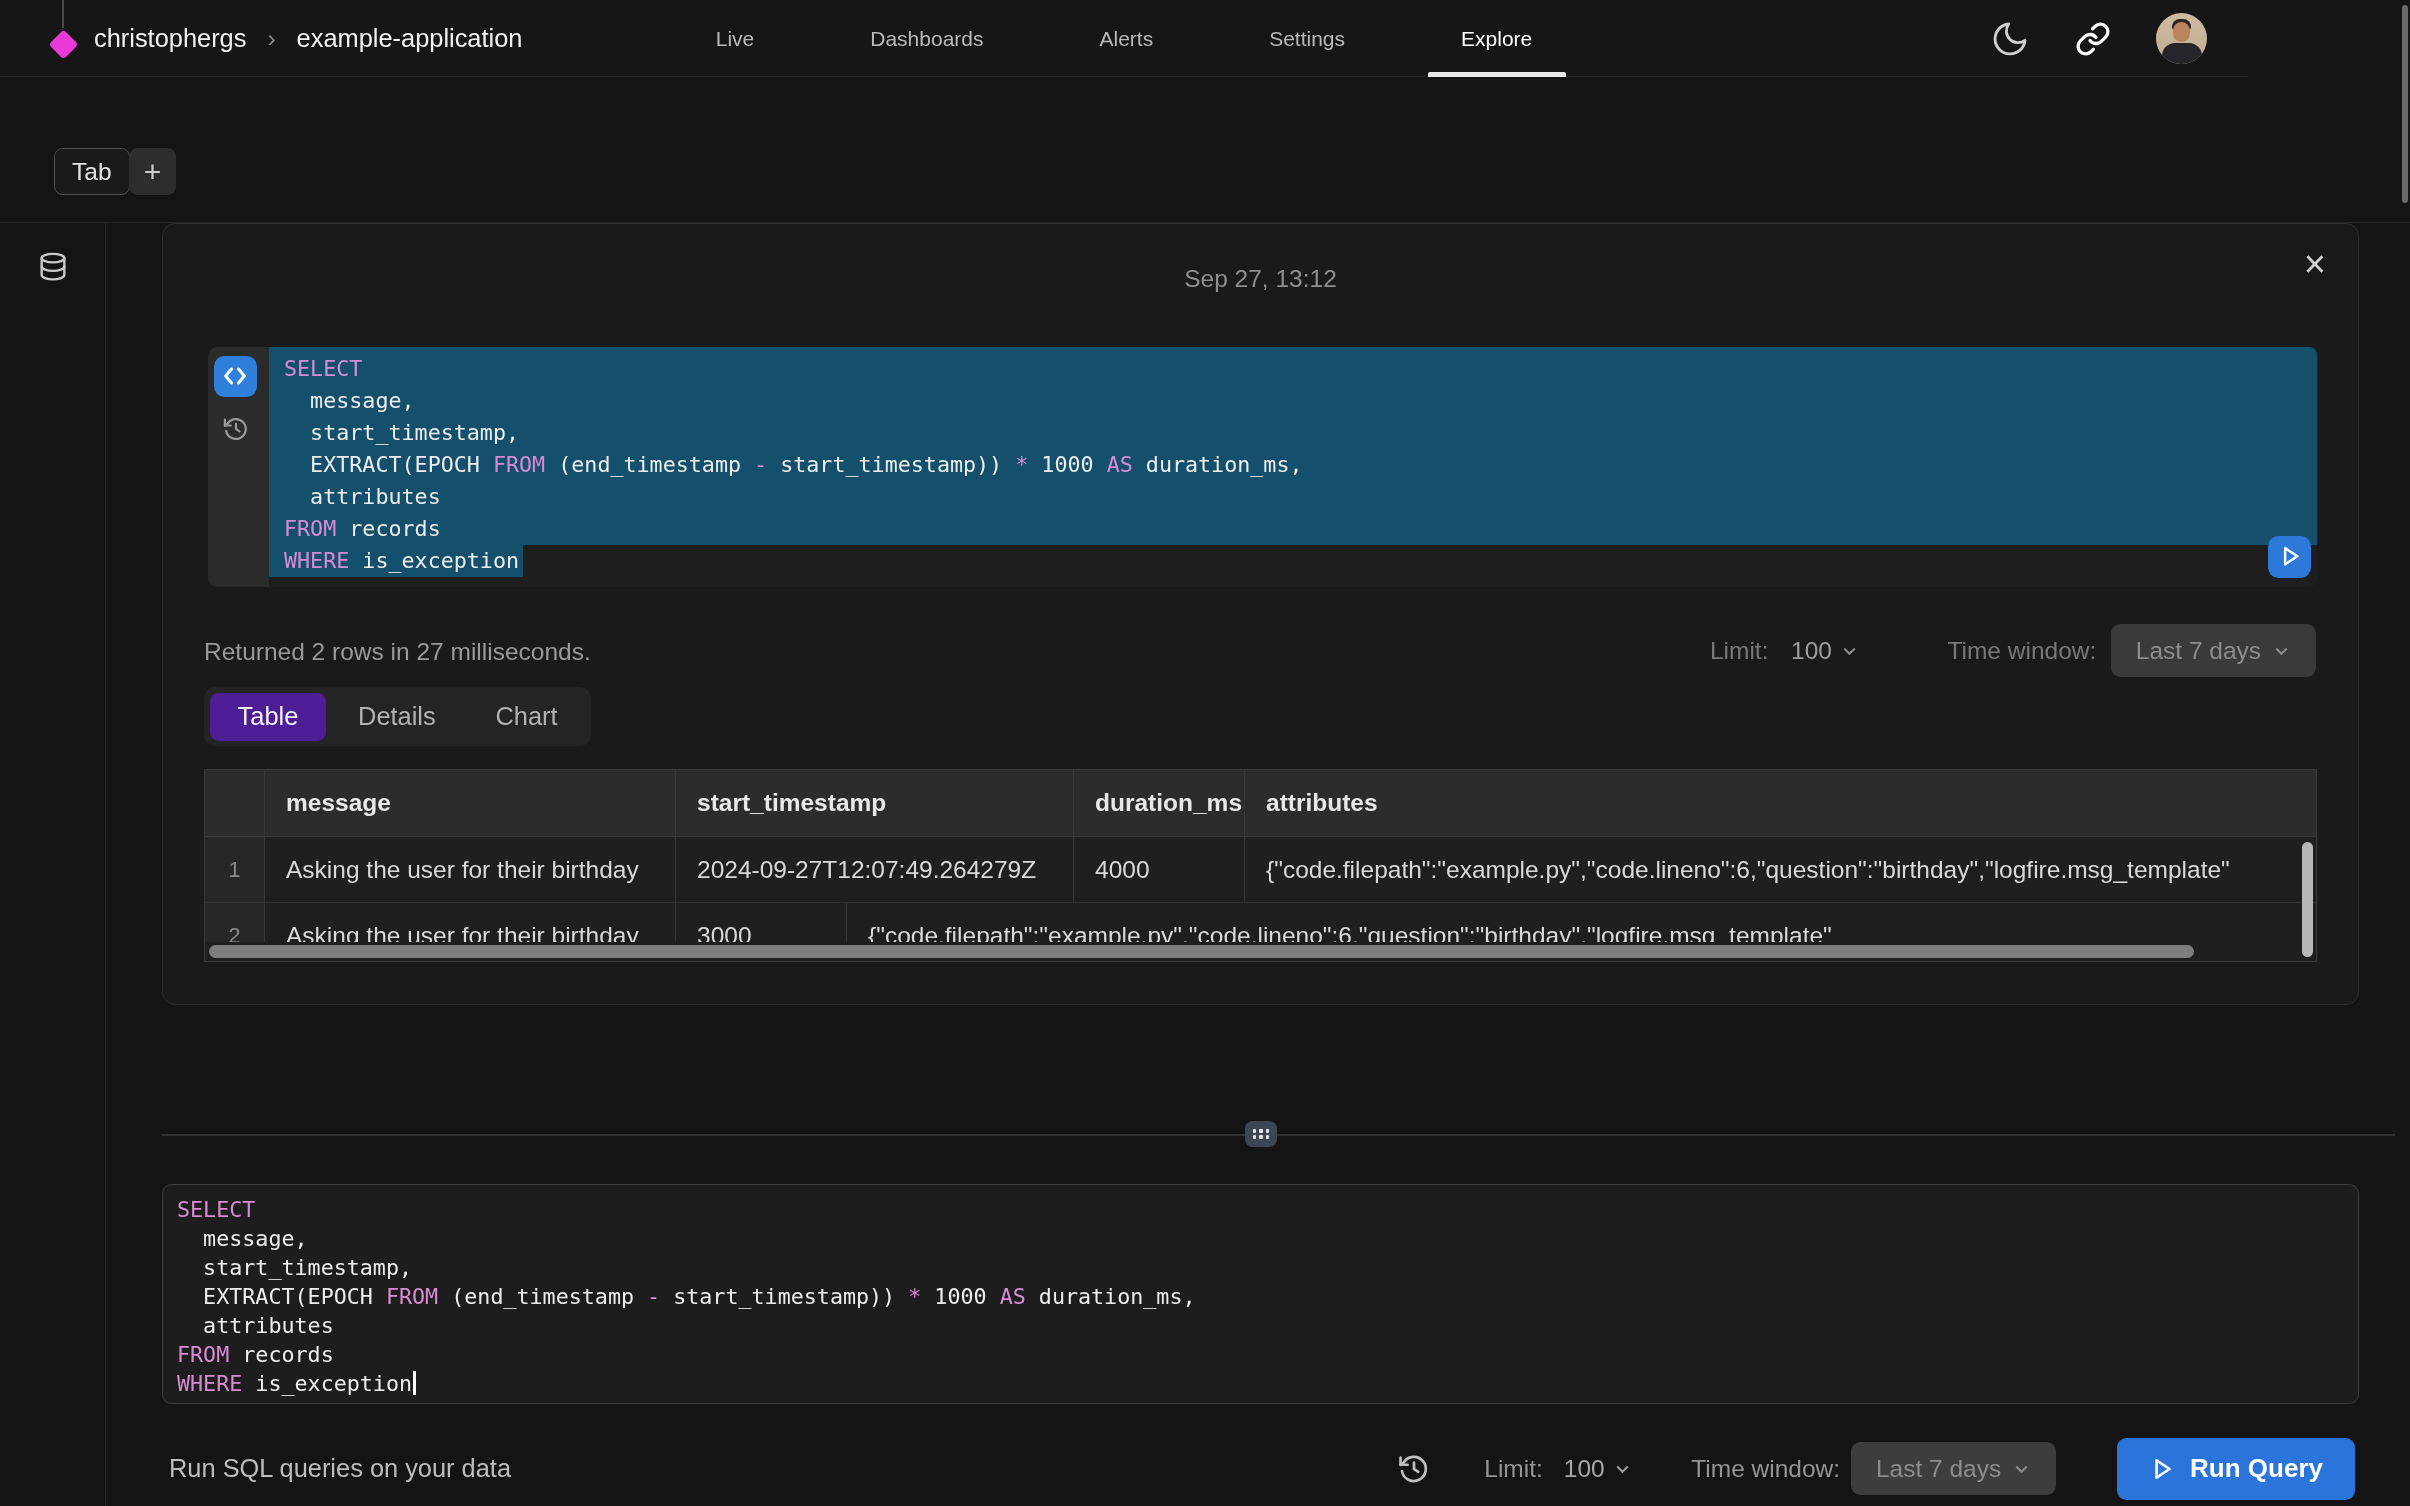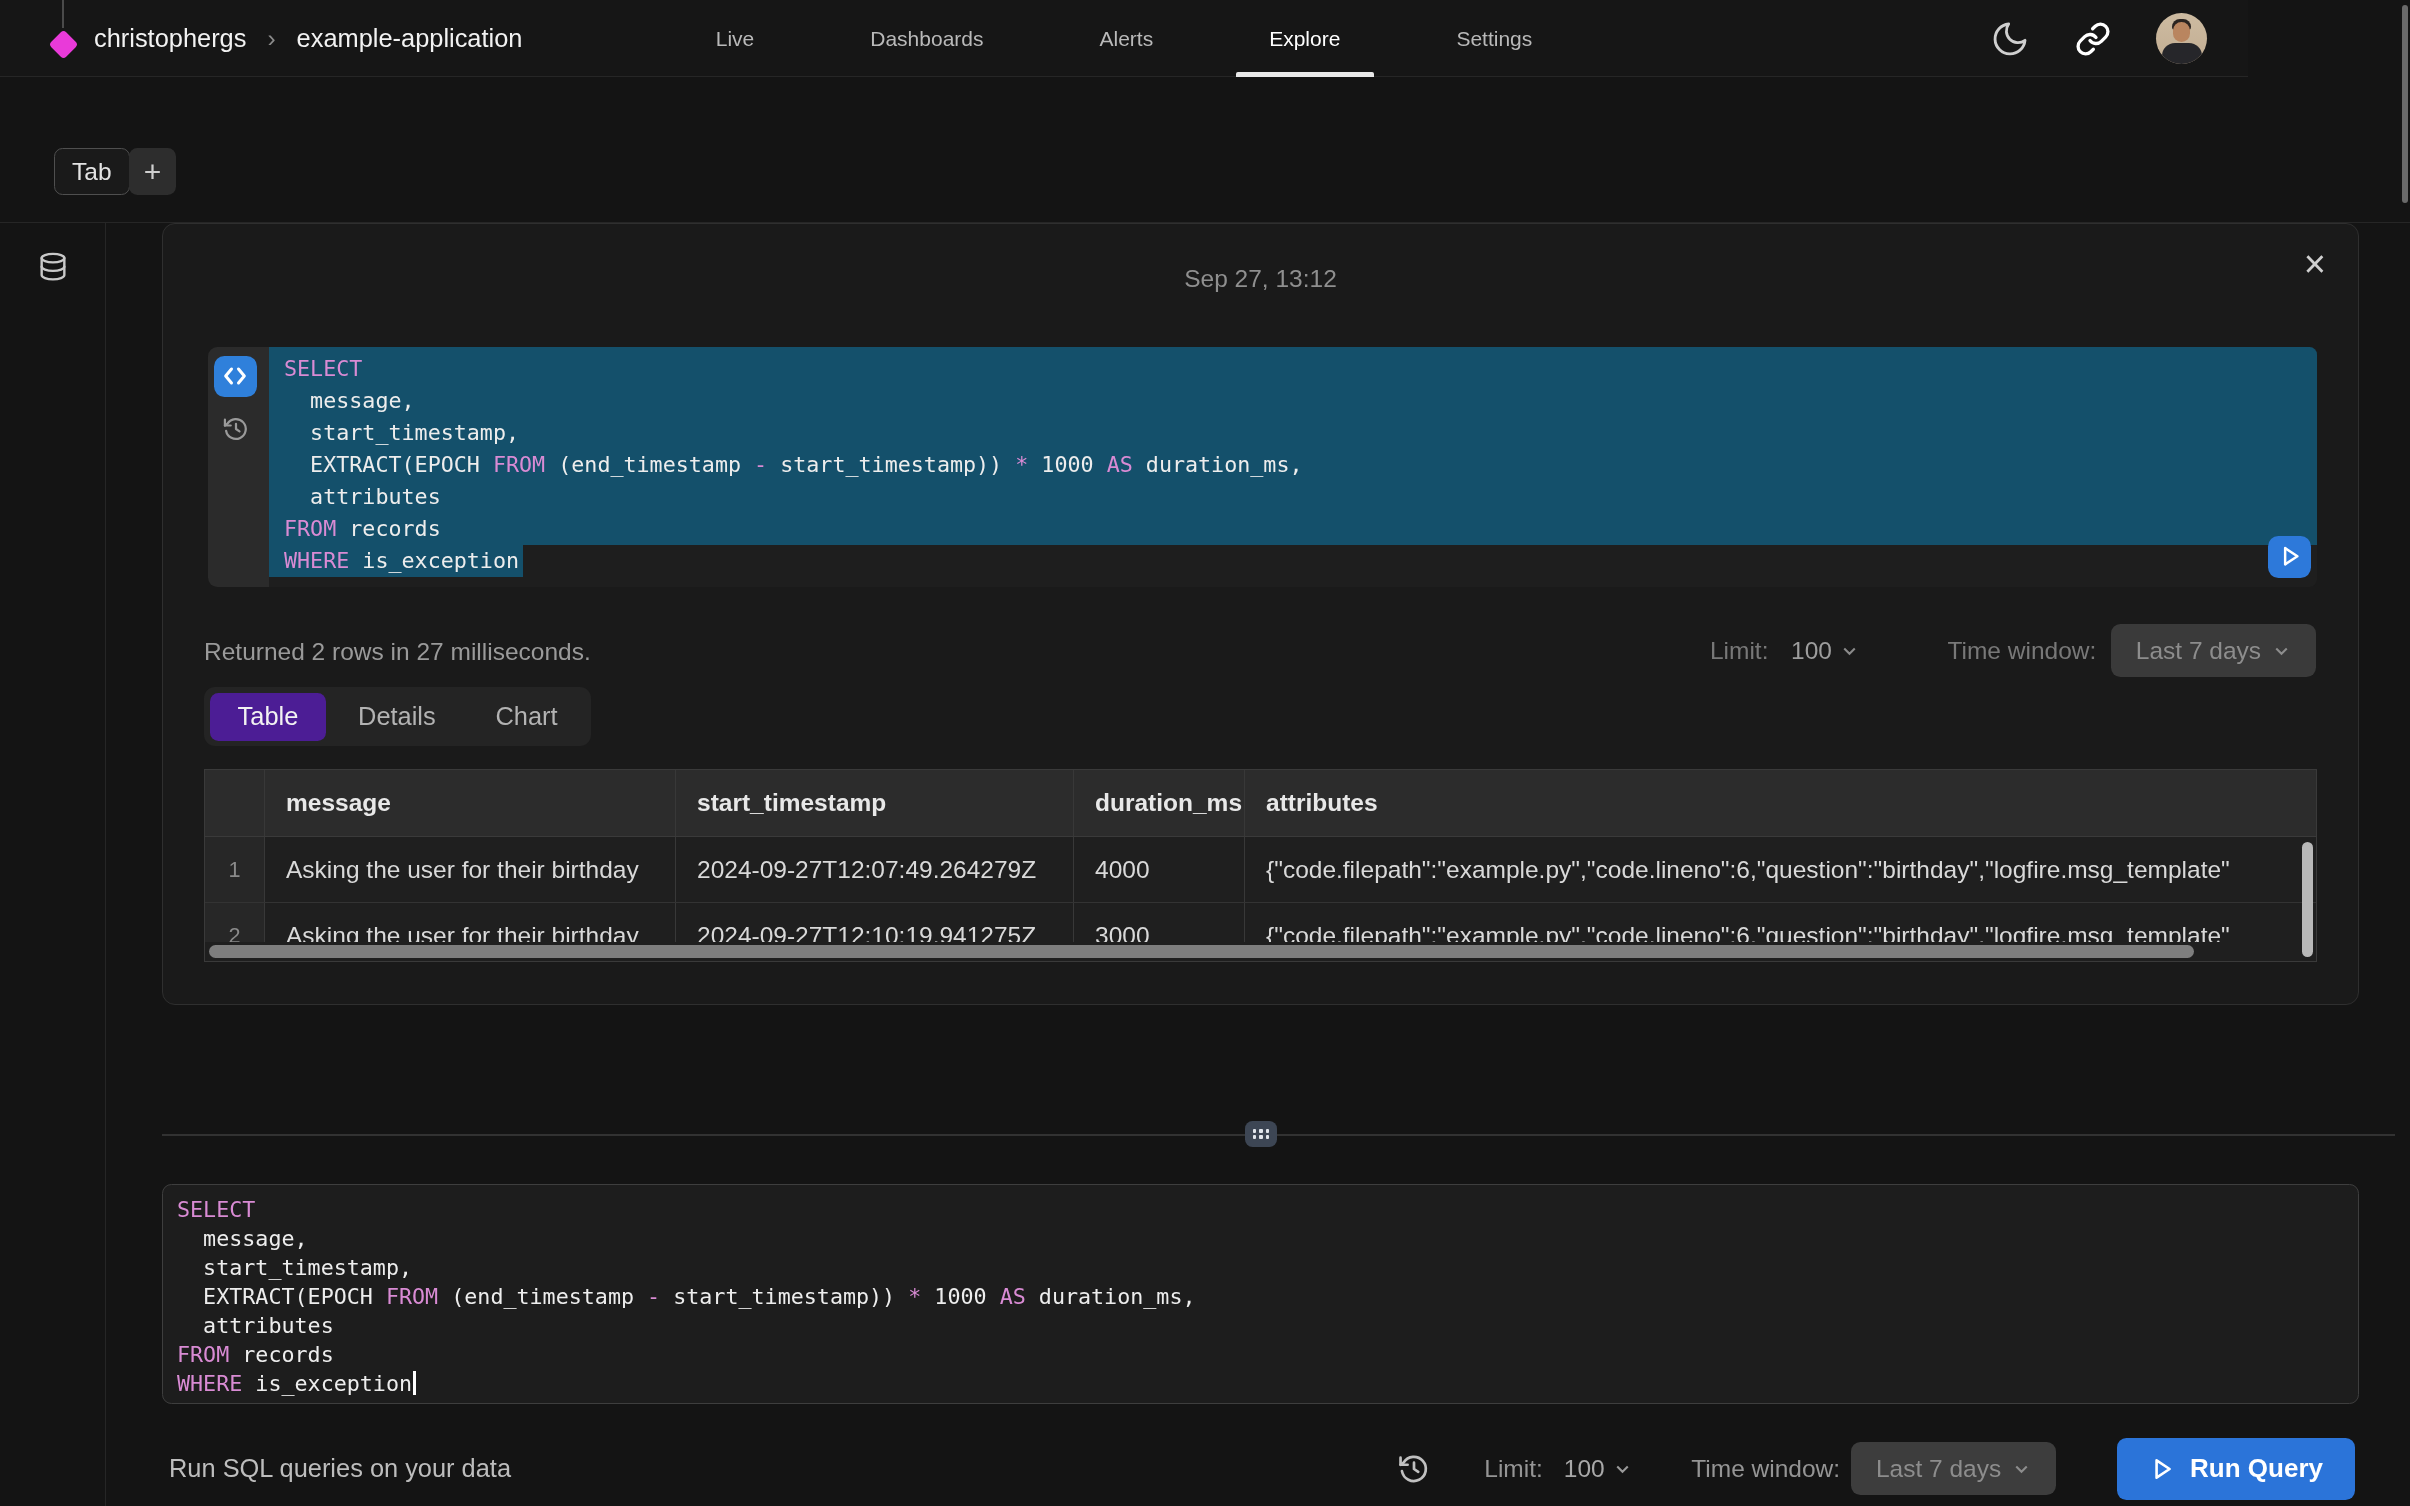--- a/index.html
+++ b/index.html
@@ -172,22 +172,22 @@
     <span class="logo-diamond"></span>
     <div class="breadcrumb">
       <span class="crumb">christophergs</span>
       <span class="crumb-sep">›</span>
       <span class="crumb">example-application</span>
     </div>
     <nav class="topnav">
       <span class="nav-item">Live</span>
       <span class="nav-item">Dashboards</span>
       <span class="nav-item">Alerts</span>
+      <span class="nav-item">Settings</span>
       <span class="nav-item active">Explore</span>
-      <span class="nav-item">Settings</span>
     </nav>
     <div class="header-right">
       <span class="icon-btn">
         <svg width="40" height="40" viewBox="0 0 24 24" fill="none" stroke="#cfcfcf" stroke-width="1.7" stroke-linejoin="round">
           <path d="M21 12.79A9 9 0 1 1 11.21 3 7 7 0 0 0 21 12.79z"></path>
         </svg>
       </span>
       <span class="icon-btn">
         <svg width="36" height="36" viewBox="0 0 24 24" fill="none" stroke="#ffffff" stroke-width="2.2" stroke-linecap="round" stroke-linejoin="round">
           <path d="M10 13a5 5 0 0 0 7.54.54l3-3a5 5 0 0 0-7.07-7.07l-1.72 1.71"></path>
@@ -294,21 +294,20 @@
         <div class="t-row">
           <div class="t-cell c0">1</div>
           <div class="t-cell c1">Asking the user for their birthday</div>
           <div class="t-cell c2">2024-09-27T12:07:49.264279Z</div>
           <div class="t-cell c3">4000</div>
           <div class="t-cell c4">{"code.filepath":"example.py","code.lineno":6,"question":"birthday","logfire.msg_template"</div>
         </div>
         <div class="t-row">
           <div class="t-cell c0">2</div>
           <div class="t-cell c1">Asking the user for their birthday</div>
-          <div class="t-cell c2">2024-09-27T12:10:19.941275Z</div>
           <div class="t-cell c3">3000</div>
           <div class="t-cell c4">{"code.filepath":"example.py","code.lineno":6,"question":"birthday","logfire.msg_template"</div>
         </div>
       <div class="hscroll">
         <span class="thumb"></span>
       </div>
       <span class="vscroll-thumb"></span>
     </div>
   </div>
 

